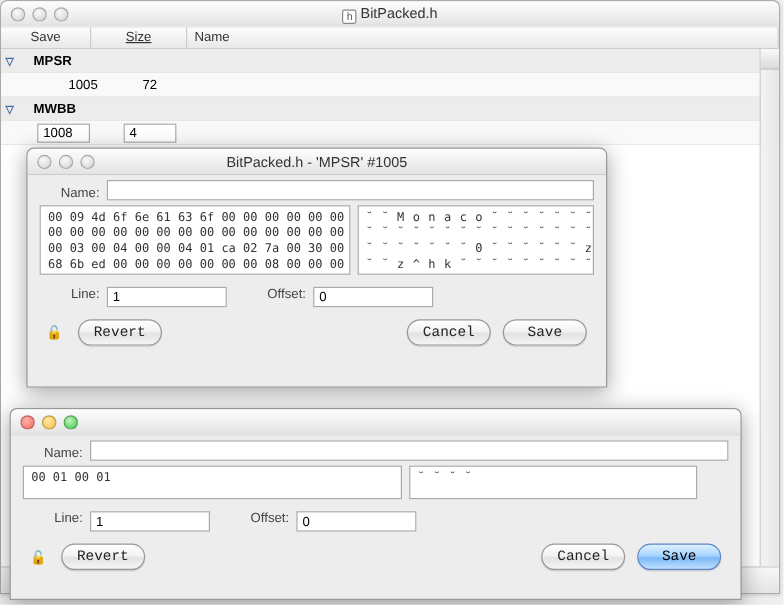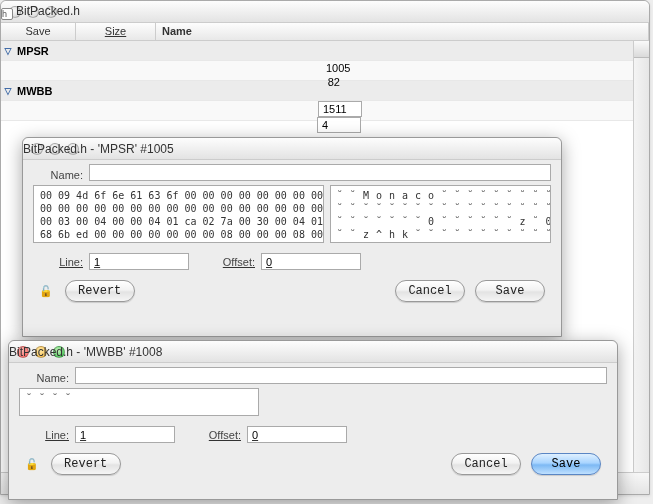--- a/index.html
+++ b/index.html
@@ -6,59 +6,59 @@
 body { background: #eeeeee; width: 653px; height: 504px; overflow: hidden; position: relative; }
 
 .main-window { position: absolute; top: 0; left: 0; width: 650px; height: 495px; background: #fff; border: 1px solid #aaa; border-radius: 6px 6px 0 0; box-shadow: 0 1px 3px rgba(0,0,0,0.1); }
 .titlebar { height: 22px; background: linear-gradient(#fdfdfd,#e3e3e3); border-bottom: 1px solid #ccc; border-radius: 6px 6px 0 0; display: flex; align-items: center; position: relative; }
 .traffic { display: flex; gap: 6px; padding-left: 8px; }
 .dot { width: 12px; height: 12px; border-radius: 50%; border: 1px solid rgba(0,0,0,0.25); }
 .dot.red { background: radial-gradient(circle at 40% 35%, #ffb5b0, #fc605c); }
 .dot.yellow { background: radial-gradient(circle at 40% 35%, #ffe9a9, #fdbc40); }
 .dot.green { background: radial-gradient(circle at 40% 35%, #c9f2bd, #34c749); }
 .dot.inactive { background: radial-gradient(circle at 40% 35%, #fafafa, #d0d0d0); }
-.win-title { position: absolute; left: 0; right: 0; font-size: 12px; color: #333; pointer-events: none; }
+.win-title { position: absolute; left: 0; right: 0; text-align: center; font-size: 12px; color: #333; pointer-events: none; }
 .title-icon { display:inline-block; width:12px; height:12px; background:#fff; border:1px solid #888; border-radius:2px; font-size:9px; line-height:10px; color:#555; vertical-align:-2px; margin-right:3px;}
 
 .headers { display: flex; height: 18px; background: linear-gradient(#fdfdfd,#e8e8e8); border-bottom: 1px solid #ccc; font-size: 11px; color: #333; }
 .headers div { border-right: 1px solid #ccc; padding: 2px 6px; }
 .col-type { width: 75px; text-align: center; }
 .col-size { width: 80px; text-align: center; text-decoration: underline; }
-.col-name { flex: 1; font-weight: bold; }
+.col-name { flex: 1; }
 
 .tree { font-size: 11px; }
 .tree-row { display: flex; align-items: center; height: 20px; border-bottom: 1px solid #e8e8e8; }
 .tree-row.group { background: #ececec; font-weight: bold; }
-.tree-row.leaf { background: #f9f9f9; flex-direction: column; }
+.tree-row.leaf { background: #f9f9f9; }
 .disclosure { width: 14px; text-align: center; color: #426ca8; font-size: 9px; cursor: pointer; }
-.cell-type { width: 61px; padding-left: 2px; }
+.cell-type { width: 61px; padding-left: 2px; margin-left: 11px; }
 .cell-size { width: 60px; text-align: right; padding-right: 14px; }
 .leaf .cell-type, .leaf .cell-size { border:1px solid transparent; }
 .leaf.sel .cell-type, .leaf.sel .cell-size { border:1px solid #999; background:#fff; padding:1px 4px; margin-left:28px; width:44px;}
 .leaf .cell-type { padding-left: 30px; width:60px;}
 .spacer-row{ height: 360px; background:#fff;}
 
 .status-bar { position: absolute; bottom: 0; left: 0; right: 0; height: 22px; background: linear-gradient(#f7f7f7,#e4e4e4); border-top:1px solid #ccc; display:flex; align-items:center;}
 .lock { font-size: 11px; color:#777; padding-left:6px;}
 
 .editor { position: absolute; background: #ededed; border:1px solid #999; border-radius: 6px 6px 0 0; box-shadow: 0 4px 18px rgba(0,0,0,0.35); }
-.editor1 { top: 137px; left: 22px; width: 540px; height: 200px; }
+.editor1 { top: 123px; left: 22px; width: 484px; height: 200px; }
 .editor2 { top: 340px; left: 8px; width: 610px; height: 160px; }
 
 .ed-body { padding: 4px 10px 8px 10px; font-size: 11px; color:#333; }
 .field-row { display:flex; align-items:flex-end; margin-bottom:4px; gap:6px;}
 .label { width: 50px; text-align: right; color:#444;}
 .hex-wrap { display:flex; gap:6px; }
 .hex-box { background:#fff; border:1px solid #aaa; font-family: Monaco, monospace; font-size: 10px; line-height: 13px; padding: 3px 6px; overflow:hidden; white-space:pre; }
 .hex-left { width: 316px; }
 .hex-right { width: 240px; letter-spacing: 0.5px;}
 .editor1 .hex-box { height: 58px; }
 .editor2 .hex-box { height: 28px; }
 
-.line-row { display:flex; align-items:center; margin-top: 10px; gap:6px;text-decoration:underline;}
+.line-row { display:flex; margin-top: 10px; gap:6px;}
 .small-input { width: 100px; height: 17px; border:1px solid #aaa; background:#fff; font-size:11px; padding:1px 4px;}
 
 .button-row { display:flex; align-items:center; justify-content:space-between; margin-top:10px; padding: 0 6px;}
 .btn-group { display:flex; gap:10px;align-items:center; }
 .aqua-btn { min-width: 70px; height: 22px; border-radius: 11px; border:1px solid #999; background: linear-gradient(#ffffff 0%, #f2f2f2 45%, #e3e3e3 55%, #f5f5f5 100%); font-size: 12px; color:#222; cursor:pointer; box-shadow: 0 1px 1px rgba(0,0,0,0.15); font-family: Liberation Mono, monospace;}
 .aqua-btn.default { background: linear-gradient(#dff0ff 0%, #a8d4ff 45%, #7db9f4 55%, #bfe0ff 100%); border-color:#5a86c4; color:#000;}
 .lock-small{ font-size:11px; color:#888; }
 
 .scroll-stub { position:absolute; top:40px; right:0; width:16px; bottom:22px; background:linear-gradient(90deg,#f4f4f4,#e6e6e6); border-left:1px solid #ccc;}
 .scroll-stub::before{content:"";position:absolute;top:0;left:0;right:0;height:16px;background:linear-gradient(#fafafa,#dadada);border-bottom:1px solid #bbb;}
@@ -85,28 +85,28 @@
   </div>
 
   <div class="tree">
     <div class="tree-row group">
       <span class="disclosure">▽</span>
       <span class="cell-type">MPSR</span>
     </div>
     <div class="tree-row leaf">
       <span class="disclosure"></span>
       <span class="cell-type">1005</span>
-      <span class="cell-size">82</span>
+      <span class="cell-size">72</span>
     </div>
     <div class="tree-row group">
       <span class="disclosure">▽</span>
       <span class="cell-type">MWBB</span>
     </div>
     <div class="tree-row leaf sel">
-      <span class="cell-type" style="margin-left:30px;width:44px;border:1px solid #aaa;background:#fff;padding:1px 4px">1511</span>
+      <span class="cell-type" style="margin-left:30px;width:44px;border:1px solid #aaa;background:#fff;padding:1px 4px">1008</span>
       <span class="cell-size" style="width:44px;border:1px solid #aaa;background:#fff;padding:1px 4px;text-align:left">4</span>
     </div>
     <div class="spacer-row"></div>
   </div>
 
   <div class="scroll-stub"></div>
 
   <div class="status-bar">
     <span class="lock">🔓</span>
   </div>
@@ -155,28 +155,28 @@
   </div>
 </div>
 
 <div class="editor editor2">
   <div class="titlebar">
     <div class="traffic">
       <div class="dot red"></div>
       <div class="dot yellow"></div>
       <div class="dot green"></div>
     </div>
-    <div class="win-title">BitPacked.h - 'MWBB' #1008</div>
   </div>
   <div class="ed-body">
     <div class="field-row">
       <span class="label">Name:</span>
       <input class="small-input" style="flex: 1 1 0%;" value="">
     </div>
     <div class="hex-wrap">
+      <div class="hex-box hex-left">00 01 00 01</div>
       <div class="hex-box hex-right">˘ ˘ ˘ ˘</div>
     </div>
     <div class="line-row">
       <span class="label">Line:</span>
       <input class="small-input" value="1" style="">
       <span class="label" style="width:60px">Offset:</span>
       <input class="small-input" value="0" style="">
     </div>
     <div class="button-row">
       <div style="display:flex;align-items:center;gap:12px">

